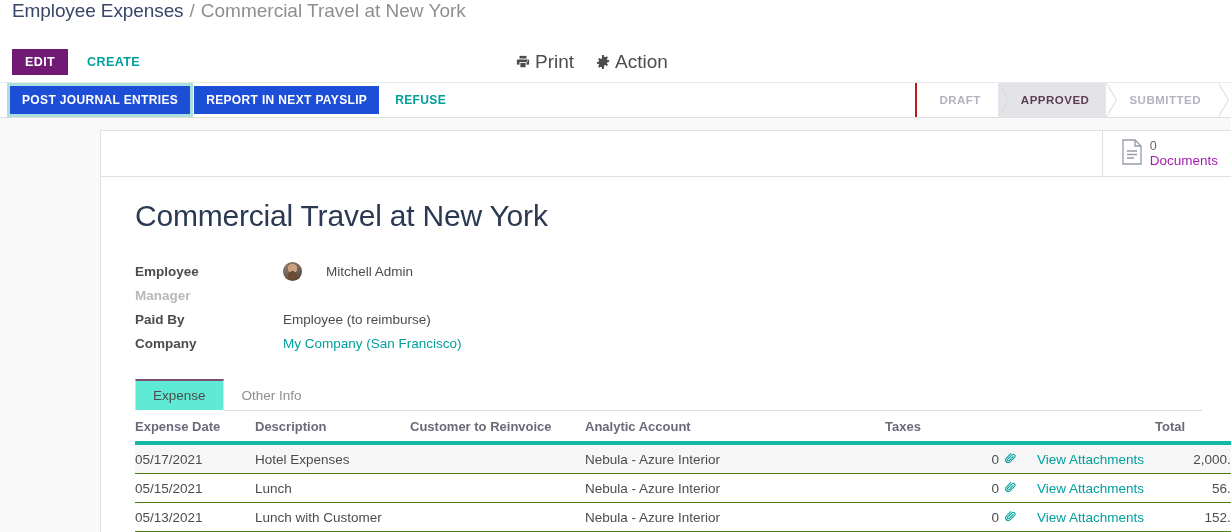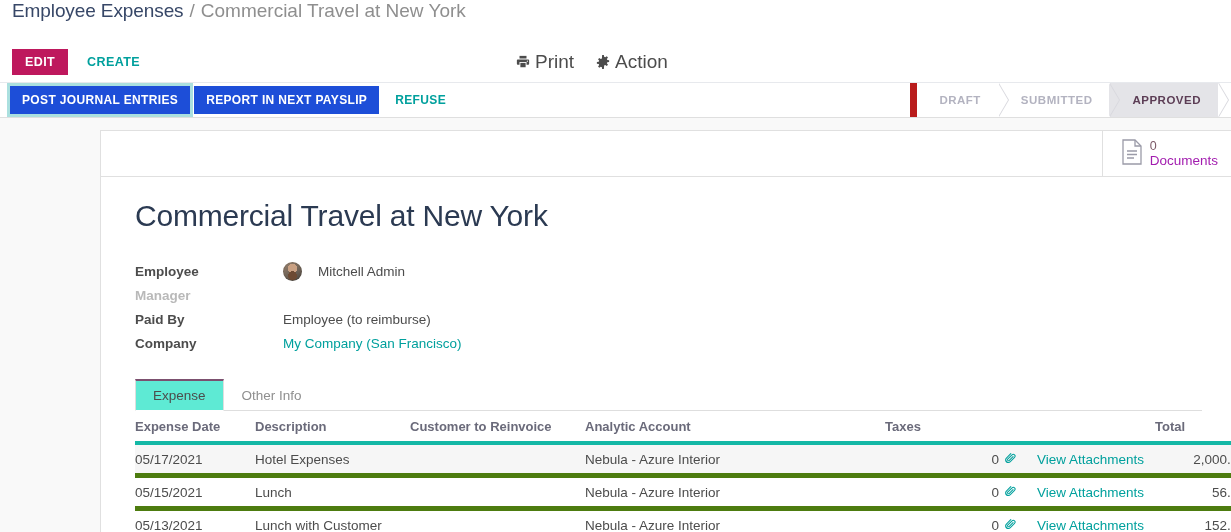--- a/index.html
+++ b/index.html
@@ -38,21 +38,21 @@
   
   .control-panel {
     height: 40px;
     background: #ffffff;
     display: flex;
     align-items: center;
     position: relative;
     padding-left: 12px;
   }
   .btn-edit {
-    background: #be185d;
+    background: #701a75;
     color: #ffffff;
     border: none;
     font-size: 12.5px;
     font-weight: bold;
     letter-spacing: 0.4px;
     padding: 6px 13px;
     cursor: pointer;
     font-family: "Liberation Sans", sans-serif;
     border-radius: 0;
   }
@@ -168,21 +168,21 @@
     border-left: 10px solid #ffffff;
     z-index: 3;
   }
   .pipe-item.active {
     background: #e4e4e8;
     color: #5c3d55;
   }
   .pipe-item.active::after {
     border-left-color: #e4e4e8;
   }
-  .pipe-item.first { border-left: 7px solid #b91c1c; }
+  .pipe-item.first { border-left: 2px solid #b91c1c; }
   .pipe-item.first::before, .pipe-item.first::after { display: none; }
   .pipe-tail {
     position: relative;
     width: 12px;
     background: #ffffff;
   }
   .pipe-tail::before {
     content: "";
     position: absolute;
     left: 0; top: 0;
@@ -279,21 +279,21 @@
   }
   .field-label.muted {
     font-weight: bold;
     color: #b9b9b9;
   }
   .field-value {
     font-size: 13.5px;
     color: #4c4c4c;
     display: flex;
     align-items: center;
-    gap: 16px;
+    gap: 24px;
   }
   .field-value.link { color: #00a09d; cursor: pointer; }
   .avatar {
     width: 19px; height: 19px;
     border-radius: 50%;
     flex: none;
     background:
       radial-gradient(circle at 50% 72%, #6d4a33 0 26%, rgba(0,0,0,0) 27%),
       radial-gradient(circle at 50% 34%, #caa183 0 30%, rgba(0,0,0,0) 31%),
       linear-gradient(150deg, #9a8470 0%, #6f6256 55%, #46423c 100%);
@@ -340,21 +340,21 @@
     color: #6a6a7a;
     text-align: left;
     padding: 8px 6px 7px 0;
     border-bottom: 4px solid #14b8a6;
     white-space: nowrap;
   }
   .expense-table td {
     font-size: 13.5px;
     color: #4c4c4c;
     padding: 7px 6px 6px 0;
-    border-bottom: 5px solid #4d7c0f;
+    border-bottom: 1px solid #4d7c0f;
     white-space: nowrap;
     overflow: hidden;
     text-overflow: ellipsis;
   }
   .expense-table tbody tr:first-child td { background: #f6f6f6; }
   .col-date   { width: 120px; }
   .col-desc   { width: 155px; }
   .col-cust   { width: 175px; }
   .col-anal   { width: 300px; }
   .col-taxes  { width: 120px; text-align: right; }
@@ -406,22 +406,22 @@
   </div>
 </div>
 
 <div class="statusbar">
   <button class="sb-btn focused">POST JOURNAL ENTRIES</button>
   <button class="sb-btn">REPORT IN NEXT PAYSLIP</button>
   <button class="sb-link">REFUSE</button>
 
   <div class="pipeline">
     <div class="pipe-item first">DRAFT</div>
+    <div class="pipe-item active">APPROVED</div>
     <div class="pipe-item">SUBMITTED</div>
-    <div class="pipe-item active">APPROVED</div>
     <div class="pipe-tail"></div>
   </div>
 </div>
 
 <div class="page-body">
   <div class="sheet">
 
     <div class="buttonbox-row">
       <div class="smart-btn">
         <span>

